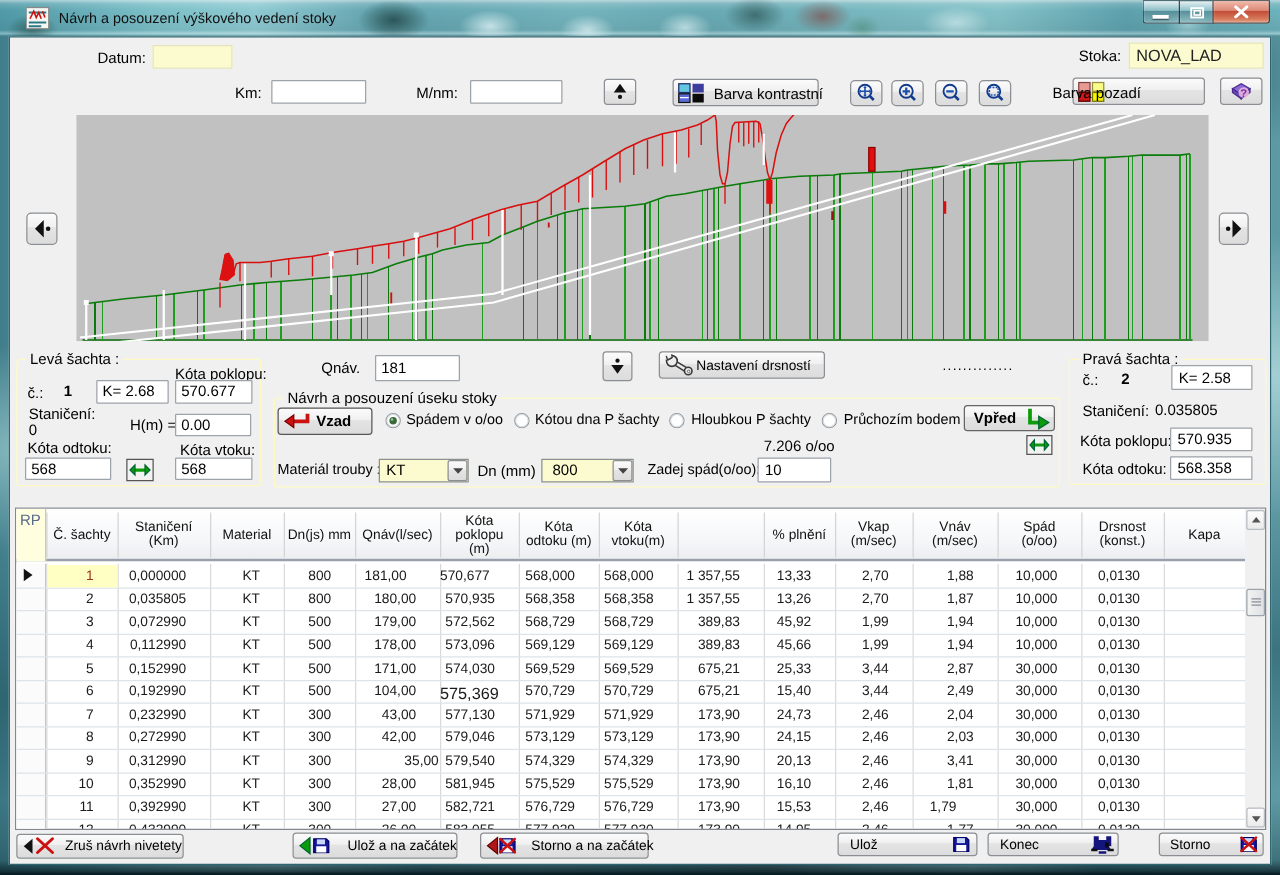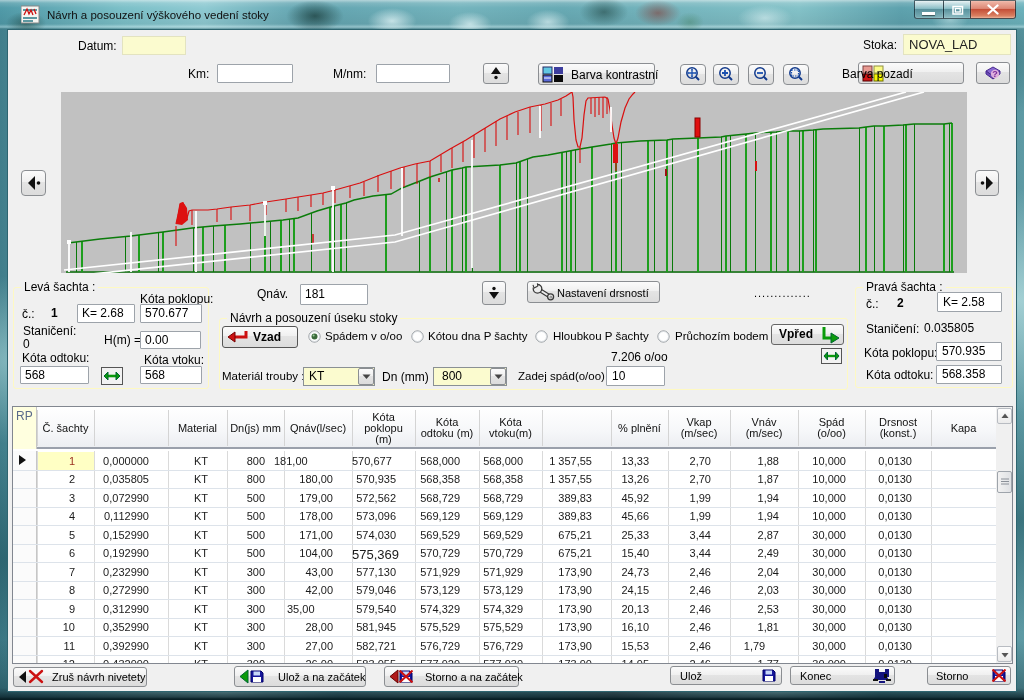--- a/index.html
+++ b/index.html
@@ -278,20 +278,23 @@
 <div class="lb" style="left:866px;top:368px">Kóta odtoku:</div>
 <div class="inp" style="left:936px;top:365px;width:66px;height:19px;line-height:17px;padding-left:5px">568.358</div>
 <div style="position:absolute;left:12px;top:406px;width:1001px;height:258px;background:#fff;border:1px solid #828790;overflow:hidden">
     <div style="position:absolute;left:0;top:0;width:999px;height:42px;background:linear-gradient(180deg,#ffffff,#f6f7f9 60%,#eceef1);border-bottom:2px solid #9aa0ab"></div>
     <div style="position:absolute;left:0;top:0;width:24px;height:42px;background:#ffffdf;border-right:1px solid #c6c6c6"></div>
     <div style="position:absolute;left:3px;top:2px;font-size:12px;color:#5a6a8a">RP</div>
     <div style="position:absolute;left:0;top:44px;width:24px;height:214px;background:#fbfbfb;border-right:1px solid #c6c6c6"></div>
     <div style="position:absolute;left:24px;top:0;width:57px;height:42px;font-size:11px;text-align:center;display:flex;align-items:center;justify-content:center;line-height:11px;color:#111">
       <span>Č. šachty</span>
     </div>
+    <div style="position:absolute;left:81px;top:0;width:74px;height:42px;font-size:11px;text-align:center;display:flex;align-items:center;justify-content:center;line-height:11px;color:#111">
+      <span>Staničení<br>(Km)</span>
+    </div>
     <div style="position:absolute;left:155px;top:0;width:59px;height:42px;font-size:11px;text-align:center;display:flex;align-items:center;justify-content:center;line-height:11px;color:#111">
       <span>Material</span>
     </div>
     <div style="position:absolute;left:214px;top:0;width:57px;height:42px;font-size:11px;text-align:center;display:flex;align-items:center;justify-content:center;line-height:11px;color:#111">
       <span>Dn(js) mm</span>
     </div>
     <div style="position:absolute;left:271px;top:0;width:68px;height:42px;font-size:11px;text-align:center;display:flex;align-items:center;justify-content:center;line-height:11px;color:#111">
       <span>Qnáv(l/sec)</span>
     </div>
     <div style="position:absolute;left:339px;top:0;width:63px;height:42px;font-size:11px;text-align:center;display:flex;align-items:center;justify-content:center;line-height:11px;color:#111">
@@ -353,21 +356,21 @@
     <div style="position:absolute;left:918px;top:44px;width:1px;height:214px;background:#dadada"></div>
     <div style="position:absolute;left:0;top:62.5px;width:983px;height:1px;background:#dde3ea"></div>
     <div style="position:absolute;left:25px;top:45.0px;width:56px;height:17.5px;background:#ffffc4"></div>
     <svg style="left:5px;top:47.0px" width="10" height="12" viewBox="0 0 10 12">
       <path d="M1 1 L1 11 L8 6 Z" fill="#111"></path>
     </svg>
     <div style="position:absolute;left:24px;top:47.5px;width:47px;font-size:11px;text-align:right;padding-right:9px;color:#9a3020">1</div>
     <div style="position:absolute;left:81px;top:47.5px;width:64px;font-size:11px;text-align:right;padding-right:9px;color:#1a1a1a">0,000000</div>
     <div style="position:absolute;left:155px;top:47.5px;width:49px;font-size:11px;text-align:right;padding-right:9px;color:#1a1a1a">KT</div>
     <div style="position:absolute;left:214px;top:47.5px;width:47px;font-size:11px;text-align:right;padding-right:9px;color:#1a1a1a">800</div>
-    <div style="position:absolute;left:261px;top:47.5px;width:58px;font-size:11px;text-align:left;padding-right:9px;color:#1a1a1a">181,00</div>
+    <div style="position:absolute;left:271px;top:47.5px;width:58px;font-size:11px;text-align:center;padding-right:9px;color:#1a1a1a">181,00</div>
     <div style="position:absolute;left:339px;top:47.5px;width:53px;font-size:11px;text-align:left;padding-right:9px;color:#1a1a1a">570,677</div>
     <div style="position:absolute;left:402px;top:47.5px;width:54px;font-size:11px;text-align:right;padding-right:9px;color:#1a1a1a">568,000</div>
     <div style="position:absolute;left:466px;top:47.5px;width:53px;font-size:11px;text-align:right;padding-right:9px;color:#1a1a1a">568,000</div>
     <div style="position:absolute;left:529px;top:47.5px;width:59px;font-size:11px;text-align:right;padding-right:9px;color:#1a1a1a">1 357,55</div>
     <div style="position:absolute;left:598px;top:47.5px;width:47px;font-size:11px;text-align:right;padding-right:9px;color:#1a1a1a">13,33</div>
     <div style="position:absolute;left:655px;top:47.5px;width:52px;font-size:11px;text-align:right;padding-right:9px;color:#1a1a1a">2,70</div>
     <div style="position:absolute;left:717px;top:47.5px;width:58px;font-size:11px;text-align:right;padding-right:9px;color:#1a1a1a">1,88</div>
     <div style="position:absolute;left:785px;top:47.5px;width:57px;font-size:11px;text-align:right;padding-right:9px;color:#1a1a1a">10,000</div>
     <div style="position:absolute;left:852px;top:47.5px;width:56px;font-size:11px;text-align:right;padding-right:9px;color:#1a1a1a">0,0130</div>
     <div style="position:absolute;left:918px;top:47.5px;width:55px;font-size:11px;text-align:right;padding-right:9px;color:#1a1a1a"></div>
@@ -481,28 +484,28 @@
     <div style="position:absolute;left:655px;top:177.0px;width:52px;font-size:11px;text-align:right;padding-right:9px;color:#1a1a1a">2,46</div>
     <div style="position:absolute;left:717px;top:177.0px;width:58px;font-size:11px;text-align:right;padding-right:9px;color:#1a1a1a">2,03</div>
     <div style="position:absolute;left:785px;top:177.0px;width:57px;font-size:11px;text-align:right;padding-right:9px;color:#1a1a1a">30,000</div>
     <div style="position:absolute;left:852px;top:177.0px;width:56px;font-size:11px;text-align:right;padding-right:9px;color:#1a1a1a">0,0130</div>
     <div style="position:absolute;left:918px;top:177.0px;width:55px;font-size:11px;text-align:right;padding-right:9px;color:#1a1a1a"></div>
     <div style="position:absolute;left:0;top:210.5px;width:983px;height:1px;background:#dde3ea"></div>
     <div style="position:absolute;left:24px;top:195.5px;width:47px;font-size:11px;text-align:right;padding-right:9px;color:#1a1a1a">9</div>
     <div style="position:absolute;left:81px;top:195.5px;width:64px;font-size:11px;text-align:right;padding-right:9px;color:#1a1a1a">0,312990</div>
     <div style="position:absolute;left:155px;top:195.5px;width:49px;font-size:11px;text-align:right;padding-right:9px;color:#1a1a1a">KT</div>
     <div style="position:absolute;left:214px;top:195.5px;width:47px;font-size:11px;text-align:right;padding-right:9px;color:#1a1a1a">300</div>
-    <div style="position:absolute;left:274px;top:195.5px;width:58px;font-size:11px;padding-right:9px;color:#1a1a1a">35,00</div>
+    <div style="position:absolute;left:289px;top:195.5px;width:58px;font-size:11px;text-align:right;padding-right:9px;color:#1a1a1a">35,00</div>
     <div style="position:absolute;left:339px;top:195.5px;width:53px;font-size:11px;text-align:right;padding-right:9px;color:#1a1a1a">579,540</div>
     <div style="position:absolute;left:402px;top:195.5px;width:54px;font-size:11px;text-align:right;padding-right:9px;color:#1a1a1a">574,329</div>
     <div style="position:absolute;left:466px;top:195.5px;width:53px;font-size:11px;text-align:right;padding-right:9px;color:#1a1a1a">574,329</div>
     <div style="position:absolute;left:529px;top:195.5px;width:59px;font-size:11px;text-align:right;padding-right:9px;color:#1a1a1a">173,90</div>
     <div style="position:absolute;left:598px;top:195.5px;width:47px;font-size:11px;text-align:right;padding-right:9px;color:#1a1a1a">20,13</div>
     <div style="position:absolute;left:655px;top:195.5px;width:52px;font-size:11px;text-align:right;padding-right:9px;color:#1a1a1a">2,46</div>
-    <div style="position:absolute;left:717px;top:195.5px;width:58px;font-size:11px;text-align:right;padding-right:9px;color:#1a1a1a">2,53</div>
+    <div style="position:absolute;left:717px;top:195.5px;width:58px;font-size:11px;text-align:right;padding-right:9px;color:#1a1a1a">3,41</div>
     <div style="position:absolute;left:785px;top:195.5px;width:57px;font-size:11px;text-align:right;padding-right:9px;color:#1a1a1a">30,000</div>
     <div style="position:absolute;left:852px;top:195.5px;width:56px;font-size:11px;text-align:right;padding-right:9px;color:#1a1a1a">0,0130</div>
     <div style="position:absolute;left:918px;top:195.5px;width:55px;font-size:11px;text-align:right;padding-right:9px;color:#1a1a1a"></div>
     <div style="position:absolute;left:0;top:229.0px;width:983px;height:1px;background:#dde3ea"></div>
     <div style="position:absolute;left:24px;top:214.0px;width:47px;font-size:11px;text-align:right;padding-right:9px;color:#1a1a1a">10</div>
     <div style="position:absolute;left:81px;top:214.0px;width:64px;font-size:11px;text-align:right;padding-right:9px;color:#1a1a1a">0,352990</div>
     <div style="position:absolute;left:155px;top:214.0px;width:49px;font-size:11px;text-align:right;padding-right:9px;color:#1a1a1a">KT</div>
     <div style="position:absolute;left:214px;top:214.0px;width:47px;font-size:11px;text-align:right;padding-right:9px;color:#1a1a1a">300</div>
     <div style="position:absolute;left:271px;top:214.0px;width:58px;font-size:11px;text-align:right;padding-right:9px;color:#1a1a1a">28,00</div>
     <div style="position:absolute;left:339px;top:214.0px;width:53px;font-size:11px;text-align:right;padding-right:9px;color:#1a1a1a">581,945</div>

